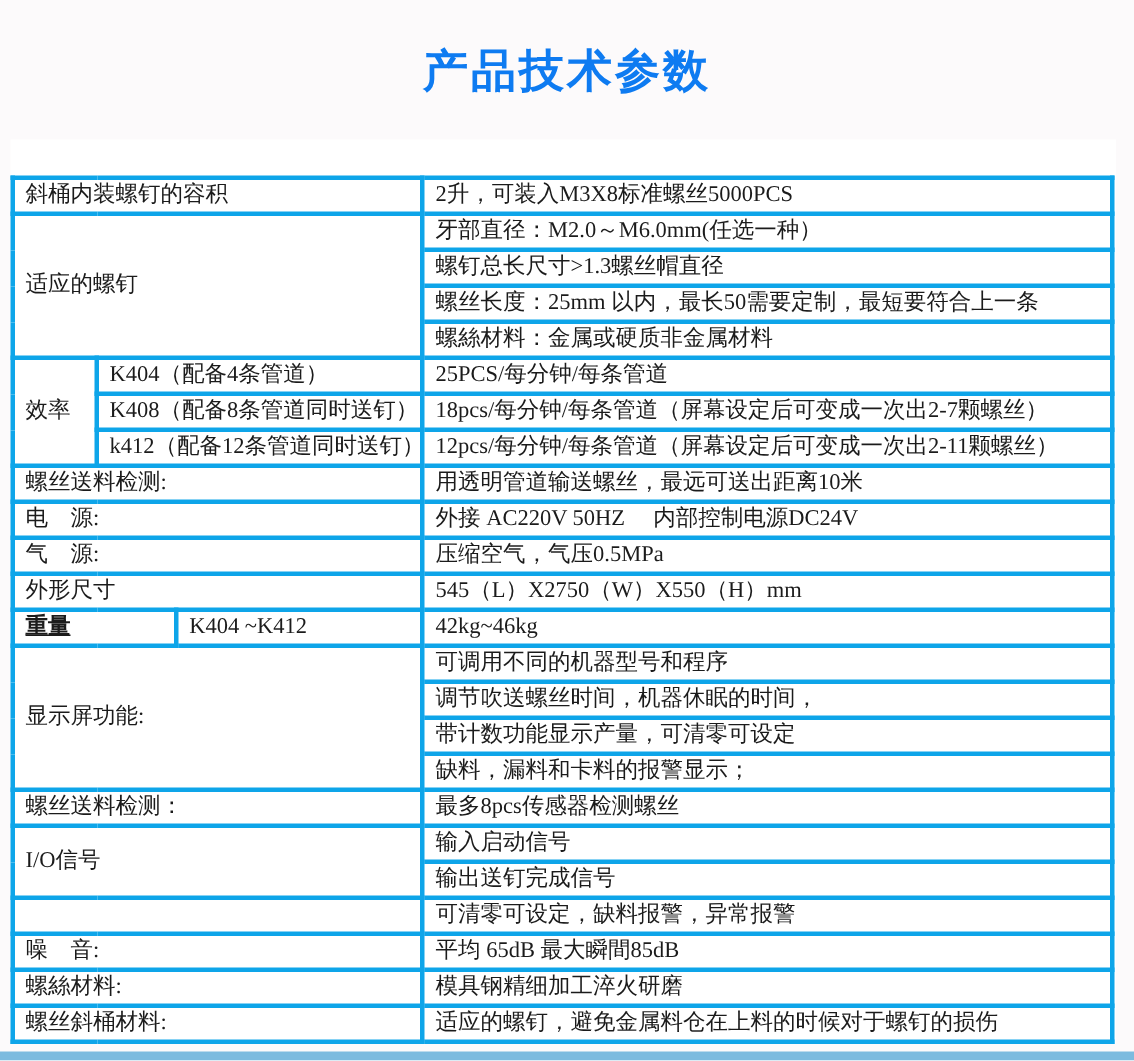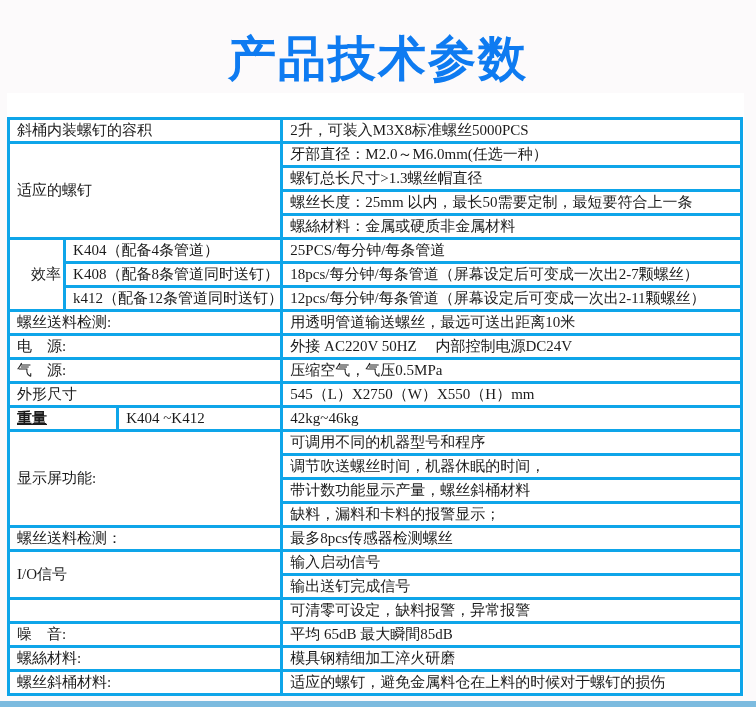--- a/index.html
+++ b/index.html
@@ -4,21 +4,21 @@
 <style>
   html,body{margin:0;padding:0;}
   body{
     width:756px;height:707px;overflow:hidden;position:relative;
     background:#fcfafb;
     font-family:"Liberation Serif","DejaVu Serif",serif;
   }
   .page-title{
     margin:0;padding-top:30px;text-align:center;
     font-family:"Liberation Sans","DejaVu Sans",sans-serif;
-    font-weight:700;font-size:48px;letter-spacing:2px;color:#0e7bf1;
+    font-weight:700;font-size:30px;letter-spacing:2px;color:#0e7bf1;
     line-height:1.2;
   }
   .panel{
     position:absolute;left:7px;top:93px;width:737px;background:#ffffff;
     padding-top:24px;
   }
   table.spec{
     border-collapse:collapse;table-layout:fixed;width:736px;
     border:2px solid #2727c4;
   }
@@ -26,21 +26,21 @@
     border:3px solid #0ea5e9;
     height:21px;
     padding:0 2px 0 7px;
     font-size:15px;line-height:1.25;
     color:#1b1b1b;
     vertical-align:middle;
     white-space:nowrap;
     overflow:hidden;
   }
   td.pad{padding-left:14px;}
-  td.center{text-align:right;padding-left:0;}
+  td.center{text-align:left;padding-left:0;}
   td.bold{font-weight:bold;text-decoration:underline;}
   .bottom-bar{
     position:absolute;left:0;bottom:0;width:756px;height:6px;
     background:#7cbbdf;
   }
 </style>
 </head>
 <body>
 
 <h1 class="page-title">产品技术参数</h1>
@@ -111,21 +111,21 @@
       </tr>
 
       <tr>
         <td colspan="3" rowspan="4" class="pad">显示屏功能:</td>
         <td>可调用不同的机器型号和程序</td>
       </tr>
       <tr>
         <td>调节吹送螺丝时间，机器休眠的时间，</td>
       </tr>
       <tr>
-        <td>带计数功能显示产量，螺丝斜桶材料</td>
+        <td>带计数功能显示产量，可清零可设定</td>
       </tr>
       <tr>
         <td>缺料，漏料和卡料的报警显示；</td>
       </tr>
 
       <tr>
         <td colspan="3">螺丝送料检测：</td>
         <td>最多8pcs传感器检测螺丝</td>
       </tr>
 

